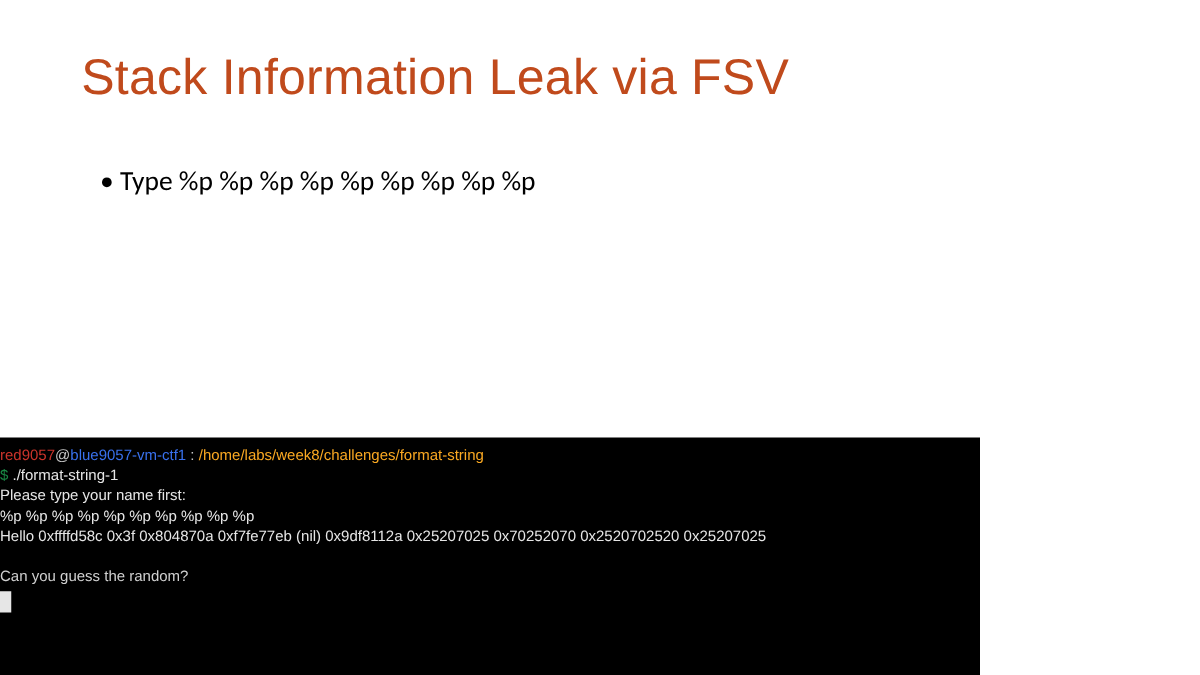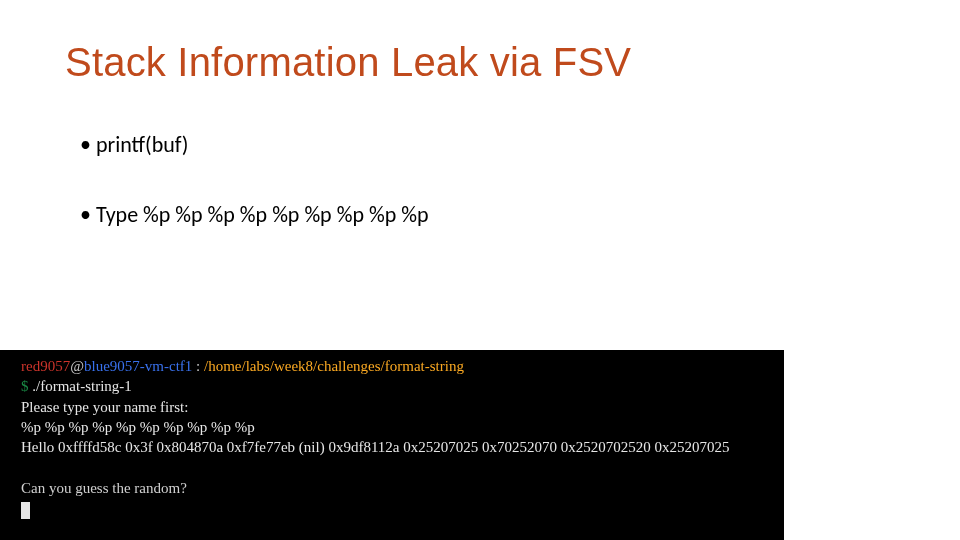--- a/index.html
+++ b/index.html
@@ -44,23 +44,23 @@
     color: #000;
   }
   .terminal {
     position: absolute;
     left: 0;
     right: 0;
     bottom: 0;
     top: 350px;
     background: #000000;
     color: #f4f4f4;
-    font-family: Liberation Serif, serif;
-    font-size: 15px;
-    padding: 6px 10px 0 21px;
+    font-family: Liberation Sans, sans-serif;
+    font-size: 12px;
+    padding: 6px 10px 0 0;
     box-sizing: border-box;
     overflow: hidden;
     white-space: pre;
     line-height: 1.35;
   }
   .t-user   { color: #cc342b; }
   .t-at     { color: #c7c7c7; }
   .t-host   { color: #3971ed; }
   .t-colon  { color: #c7c7c7; }
   .t-path   { color: #fba922; }
@@ -102,21 +102,20 @@
   }
 </style>
 </head>
 <body>
 
 <div class="slide">
 
   <div class="title">Stack Information Leak via FSV</div>
 
   <div class="bullets">
-    <div class="bullet">printf(buf)</div>
     <div class="bullet">Type %p %p %p %p %p %p %p %p %p</div>
   </div>
 
   <div class="badge">
     <span>tate</span>
     <span class="line2">y</span>
   </div>
 
   <div class="terminal"><span class="t-user">red9057</span><span class="t-at">@</span><span class="t-host">blue9057-vm-ctf1</span><span class="t-colon"> : </span><span class="t-path">/home/labs/week8/challenges/format-string</span>
 <span class="t-prompt">$</span><span class="t-white"> ./format-string-1</span>

